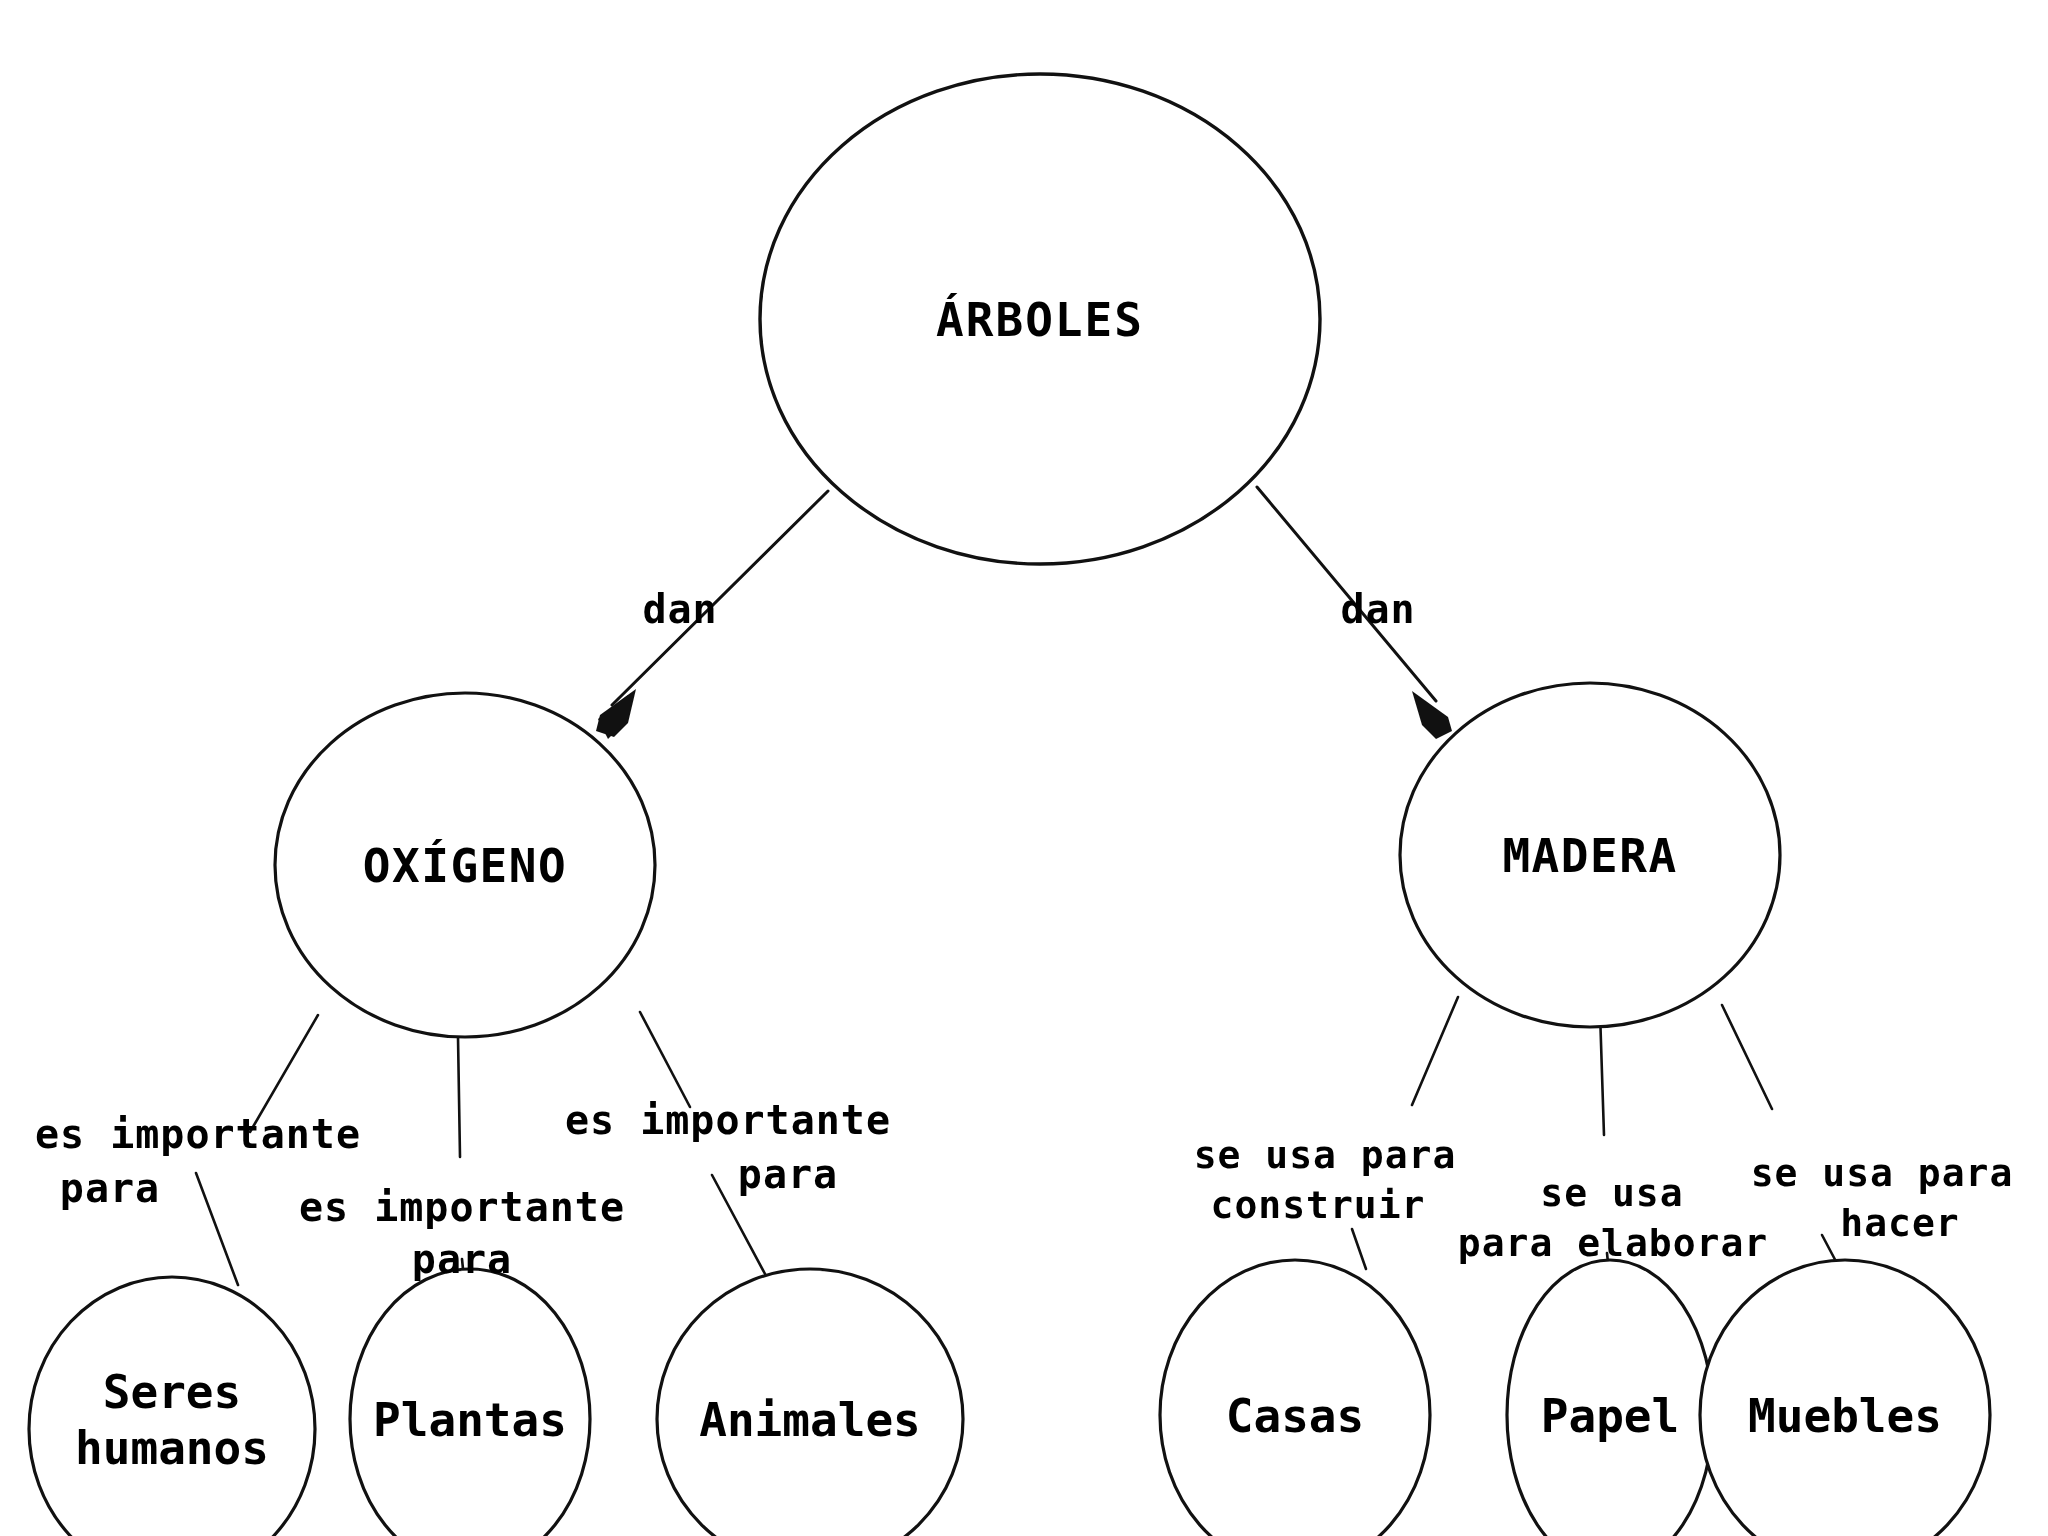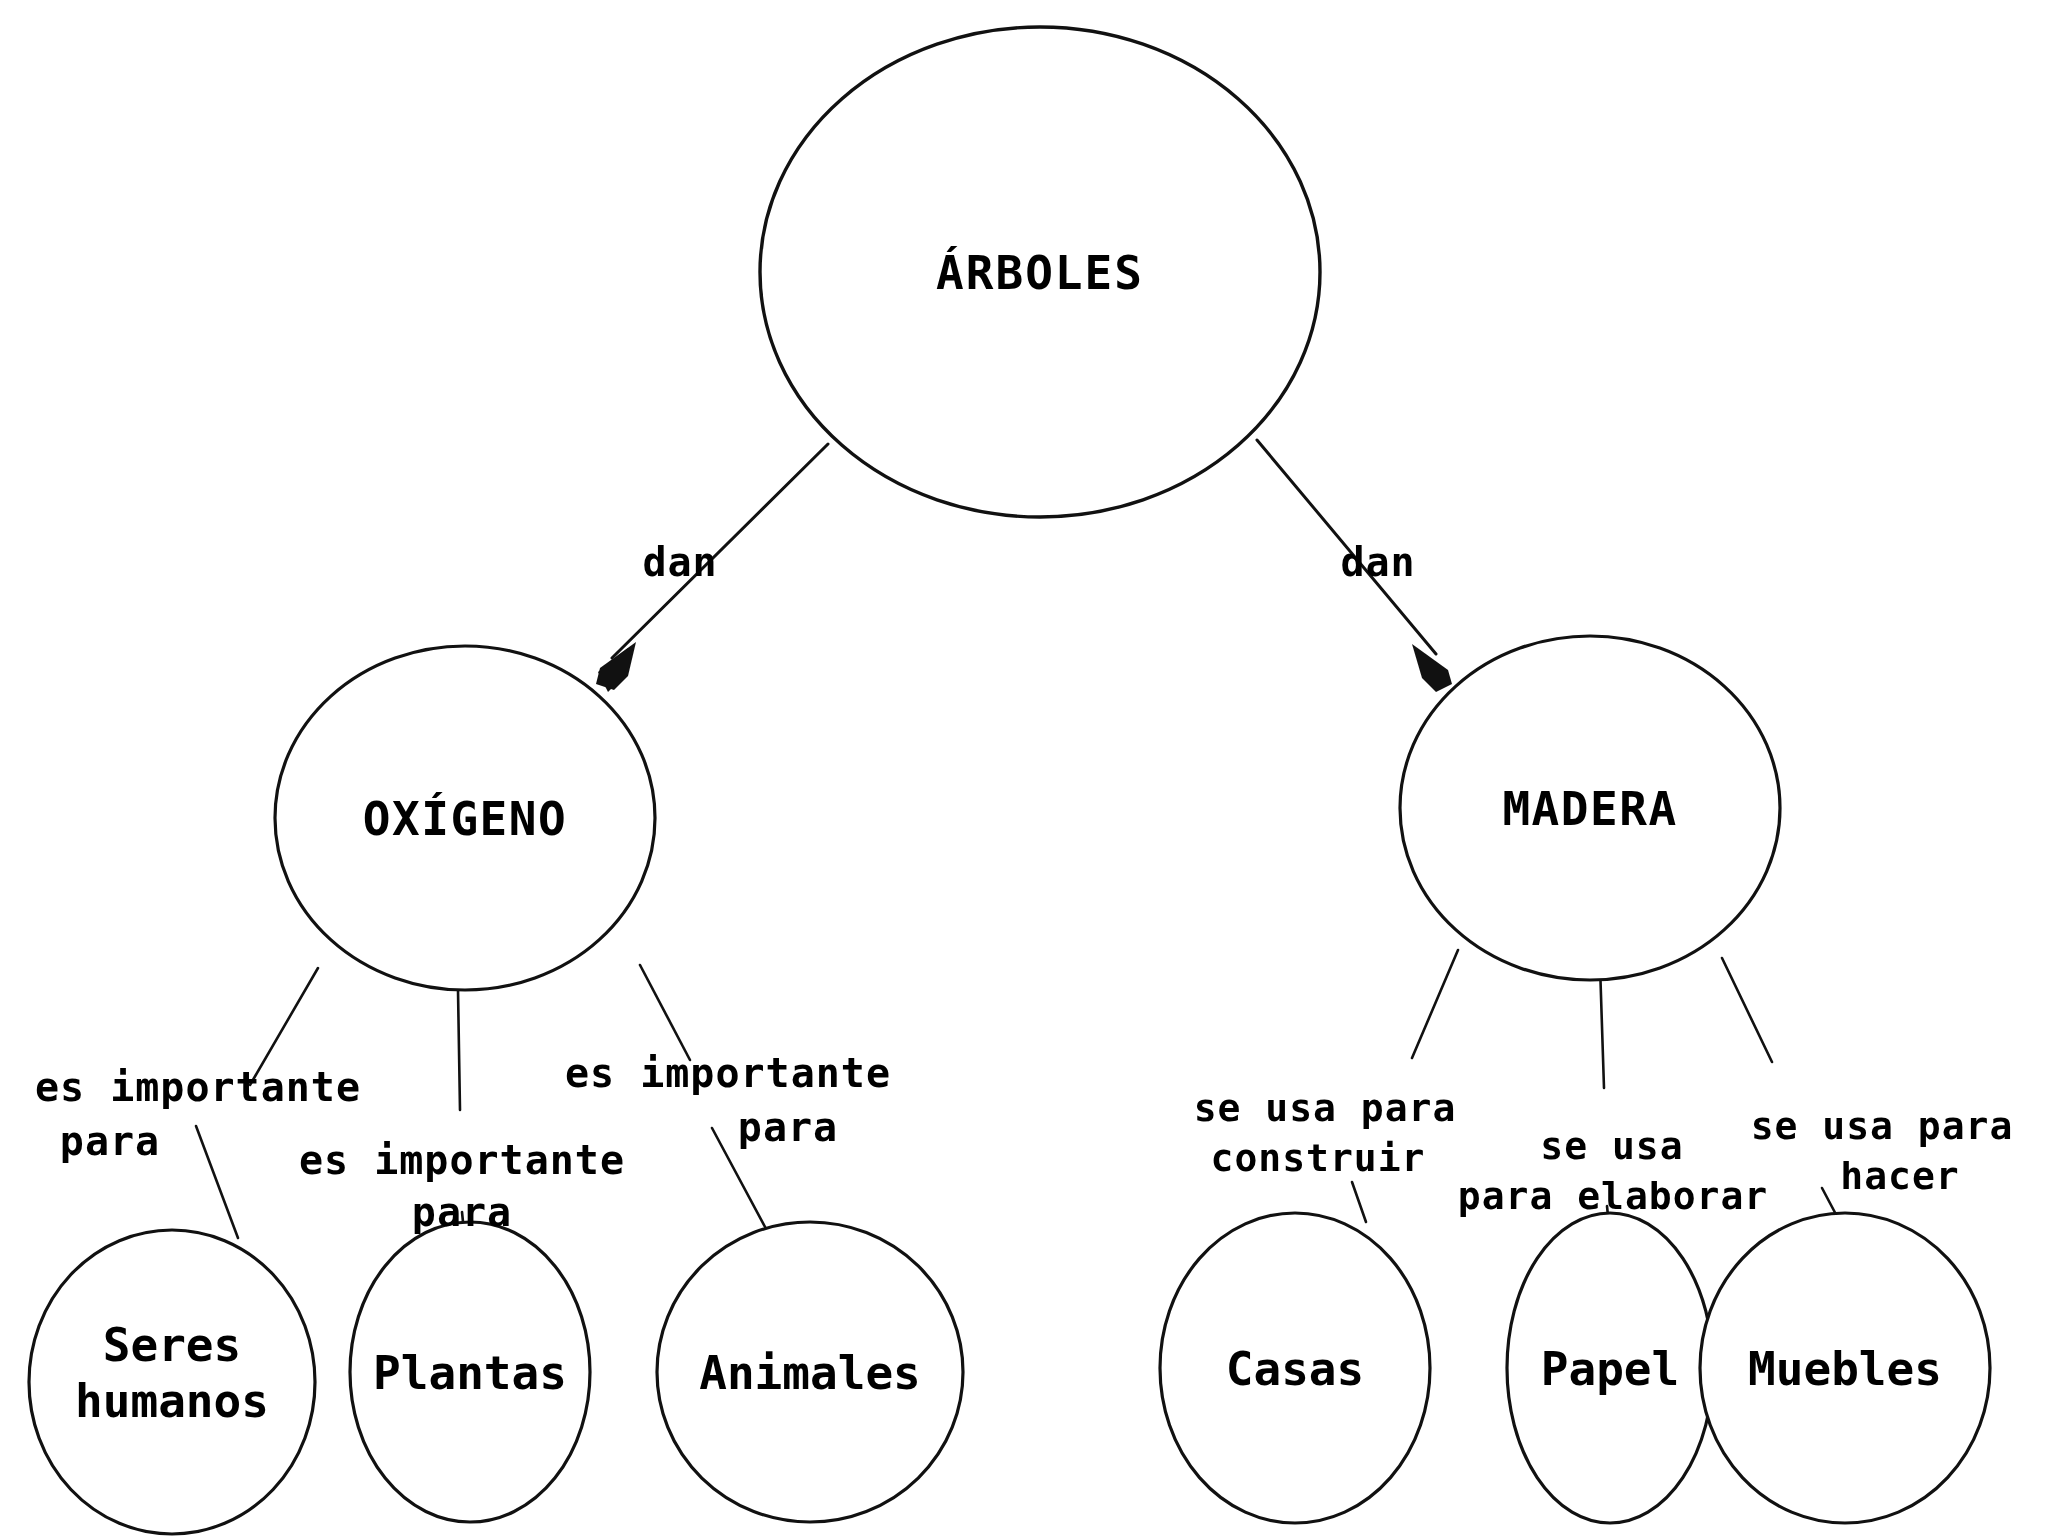--- a/index.html
+++ b/index.html
@@ -12,20 +12,21 @@
     width: 2048px;
     height: 1536px;
     overflow: hidden;
     font-family: "DejaVu Sans Mono", monospace;
   }
   #map-root {
     position: relative;
     width: 2048px;
     height: 1272px;
     background: #ffffff;
+    margin-top: 47px;
   }
   svg#concept-map {
     display: block;
     width: 2048px;
     height: 1536px;
   }
   .node-ellipse {
     fill: #ffffff;
     stroke: #111111;
     stroke-width: 3.2;

